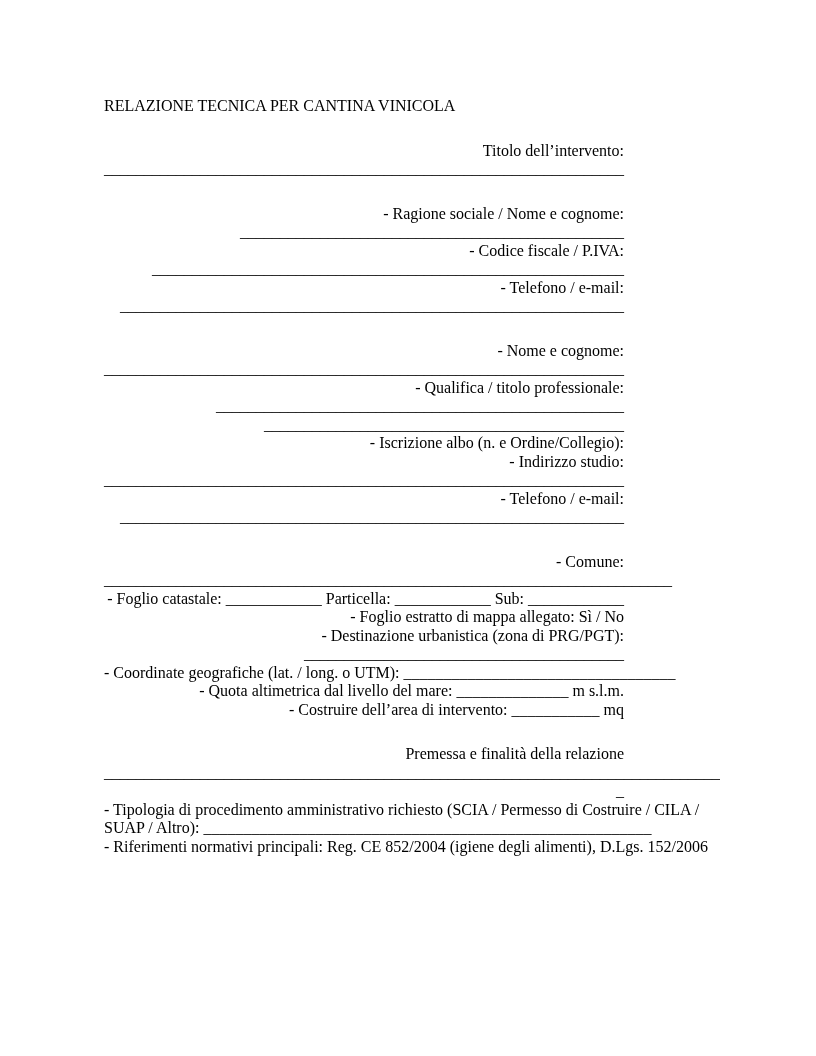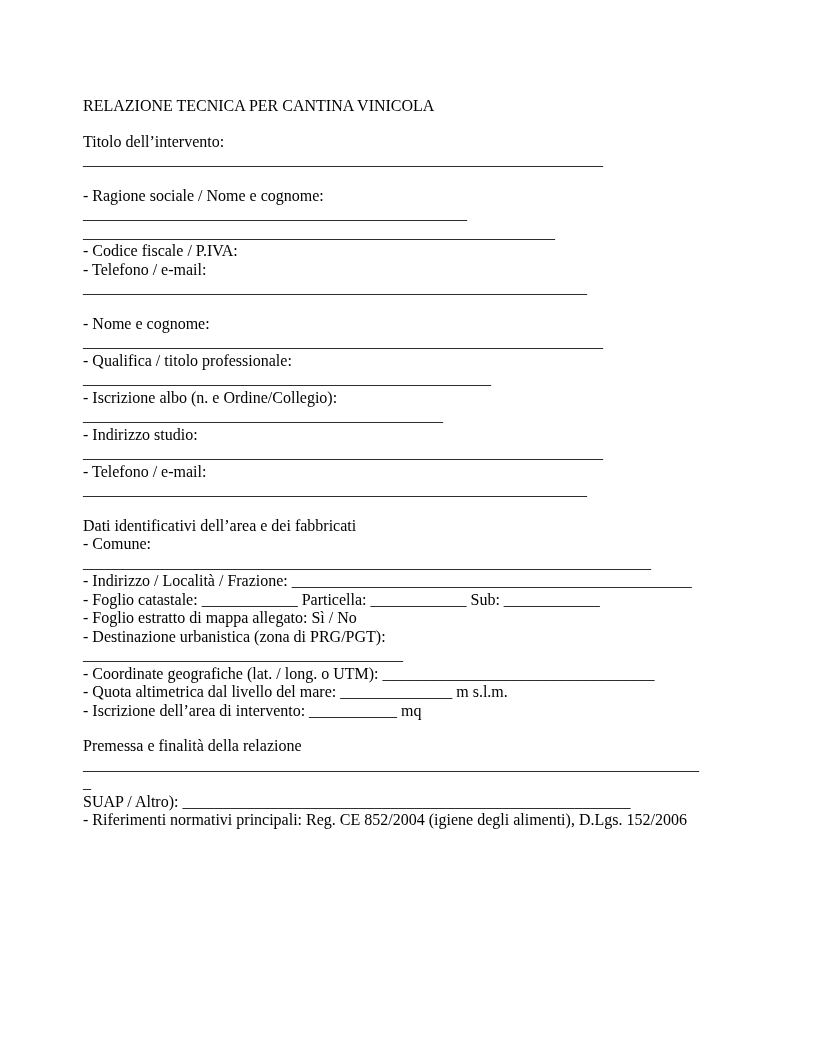--- a/index.html
+++ b/index.html
@@ -6,84 +6,84 @@
     margin: 0;
     padding: 0;
     background: #ffffff;
   }
   .page {
     position: relative;
     width: 720px;
     height: 1056px;
     background: #ffffff;
     box-sizing: border-box;
-    padding: 97px 96px 0 83px;
+    padding: 97px 96px 0 104px;
     overflow: hidden;
     font-family: "Liberation Serif", "DejaVu Serif", serif;
     font-size: 16px;
     line-height: 18.5px;
     color: #000000;
   }
   .line {
     white-space: pre;
     height: 18.5px;
   }
   .section {
-    margin-top: 17px; 
+    margin-top: 26px; 
+    text-align: right;
   }
 </style>
 </head>
 <body>
 
 <div class="page">
 
   <div class="line">RELAZIONE TECNICA PER CANTINA VINICOLA</div>
 
   <div class="section">
     <div class="line">Titolo dell’intervento:</div>
     <div class="line">_________________________________________________________________</div>
   </div>
 
   <div class="section">
     <div class="line">- Ragione sociale / Nome e cognome:</div>
     <div class="line">________________________________________________</div>
+    <div class="line">- Codice fiscale / P.IVA:</div>
     <div class="line">___________________________________________________________</div>
-    <div class="line">- Codice fiscale / P.IVA:</div>
     <div class="line">- Telefono / e-mail:</div>
     <div class="line">_______________________________________________________________</div>
   </div>
 
   <div class="section">
     <div class="line">- Nome e cognome:</div>
     <div class="line">_________________________________________________________________</div>
     <div class="line">- Qualifica / titolo professionale:</div>
     <div class="line">___________________________________________________</div>
+    <div class="line">_____________________________________________</div>
     <div class="line">- Iscrizione albo (n. e Ordine/Collegio):</div>
-    <div class="line">_____________________________________________</div>
     <div class="line">- Indirizzo studio:</div>
     <div class="line">_________________________________________________________________</div>
     <div class="line">- Telefono / e-mail:</div>
     <div class="line">_______________________________________________________________</div>
   </div>
 
   <div class="section">
-    <div class="line">Dati identificativi dell’area e dei fabbricati</div>
     <div class="line">- Comune:</div>
     <div class="line">_______________________________________________________________________</div>
-    <div class="line">- Indirizzo / Località / Frazione: __________________________________________________</div>
     <div class="line">- Foglio catastale: ____________ Particella: ____________ Sub: ____________</div>
     <div class="line">- Foglio estratto di mappa allegato: Sì / No</div>
     <div class="line">- Destinazione urbanistica (zona di PRG/PGT):</div>
     <div class="line">________________________________________</div>
     <div class="line">- Coordinate geografiche (lat. / long. o UTM): __________________________________</div>
     <div class="line">- Quota altimetrica dal livello del mare: ______________ m s.l.m.</div>
-    <div class="line">- Iscrizione dell’area di intervento: ___________ mq</div>
+    <div class="line">- Costruire dell’area di intervento: ___________ mq</div>
   </div>
 
   <div class="section">
     <div class="line">Premessa e finalità della relazione</div>
     <div class="line">_____________________________________________________________________________</div>
     <div class="line">_</div>
+    <div class="line">- Tipologia di procedimento amministrativo richiesto (SCIA / Permesso di Costruire / CILA /</div>
     <div class="line">SUAP / Altro): ________________________________________________________</div>
     <div class="line">- Riferimenti normativi principali: Reg. CE 852/2004 (igiene degli alimenti), D.Lgs. 152/2006</div>
   </div>
 
 </div>
 
 </body></html>

